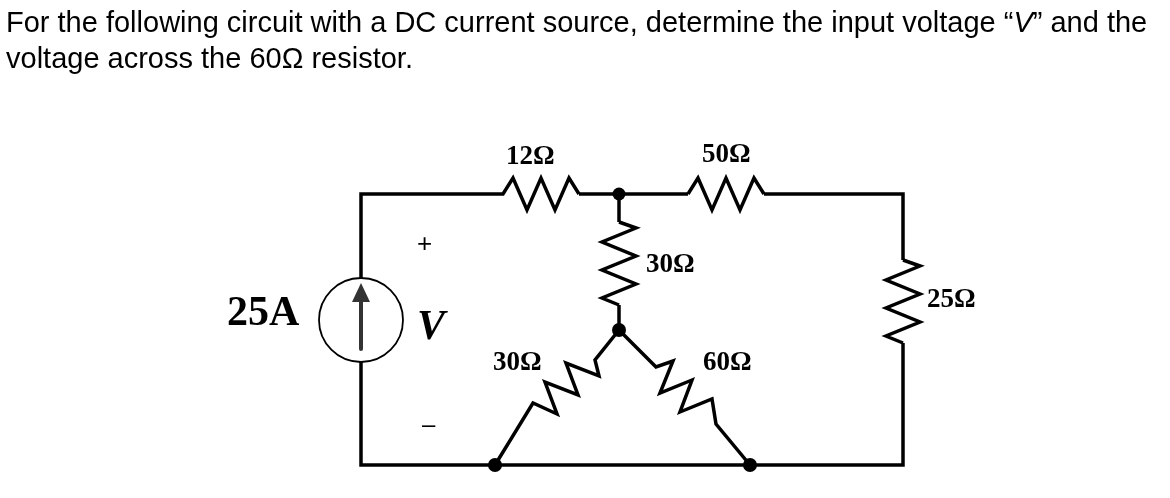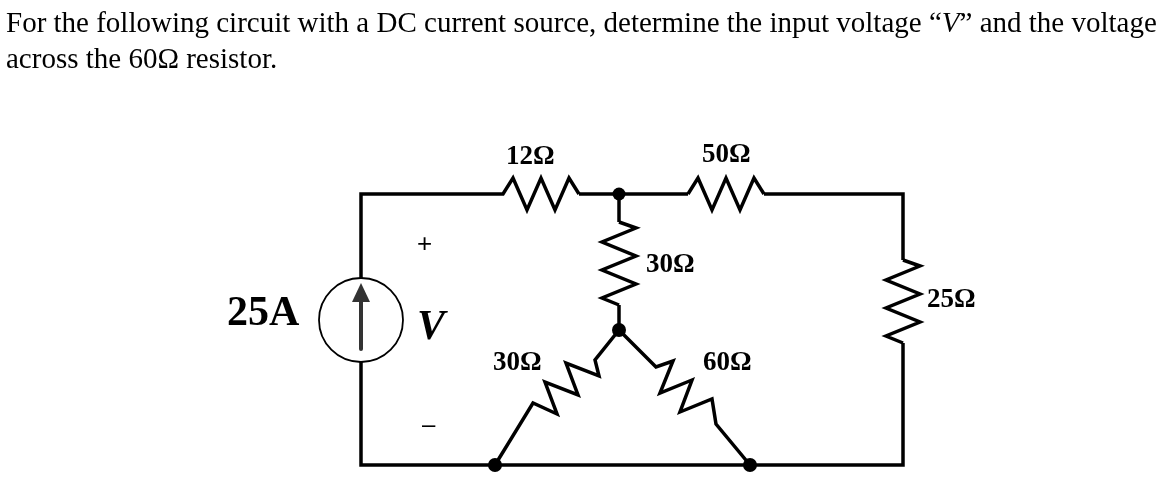--- a/index.html
+++ b/index.html
@@ -1,19 +1,19 @@
 <!DOCTYPE html>
 <html><head>
 <meta charset="utf-8">
 <style>
   html, body { margin: 0; padding: 0; background: #ffffff; }
   body { width: 1170px; height: 498px; position: relative; overflow: hidden; }
   .question {
     position: absolute; left: 6px; top: 4px; width: 1164px;
-    font-family: Liberation Serif, serif;
+    font-family: Liberation Sans, sans-serif;
     font-size: 29px; line-height: 36px; color: #000;
     margin: 0;
   }
   .question i { font-style: italic; }
   svg.circuit { position: absolute; left: 0; top: 0; }
   .lbl { font-family: "Liberation Serif", "DejaVu Serif", serif; font-weight: bold; fill: #000; }
   .sign { font-family: "Liberation Sans", "DejaVu Sans", sans-serif; fill: #000; }
 </style>
 </head>
 <body>

